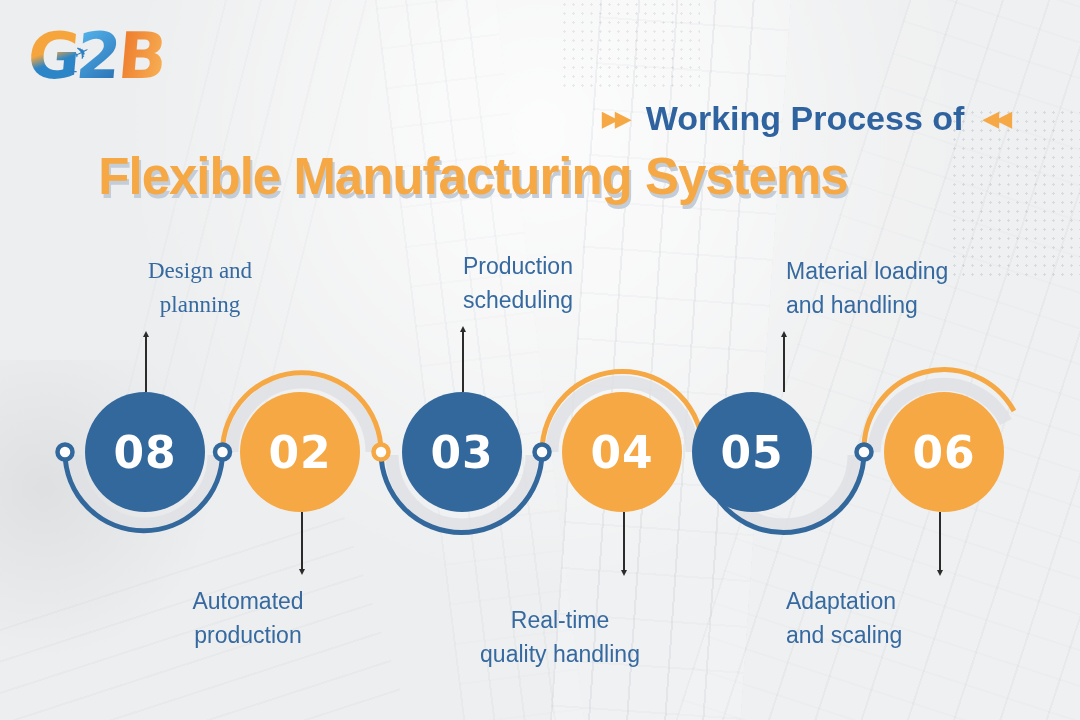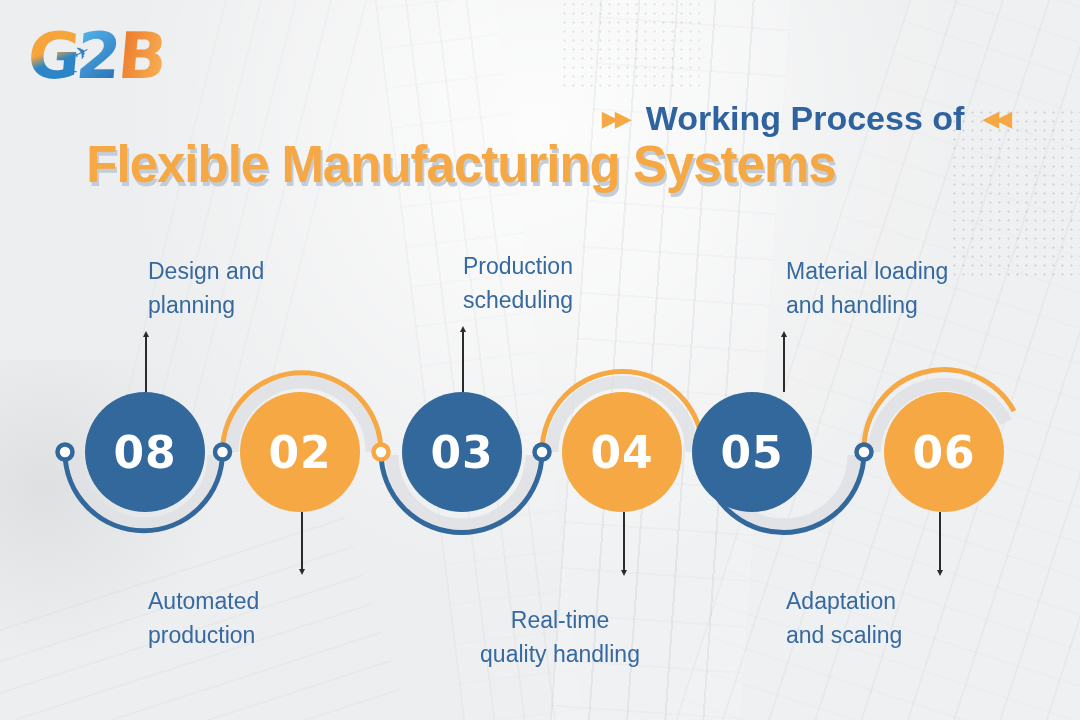--- a/index.html
+++ b/index.html
@@ -39,21 +39,21 @@
   .logo-b{background-image:linear-gradient(100deg,#EE7F2F 15%,#F7AC52 85%);margin-left:-3px;}
   .logo-plane{position:absolute;left:46px;top:20px;font-size:18px;color:#2E7FC2;transform:rotate(-28deg);
               -webkit-text-fill-color:#2E7FC2;}
   .logo-spark{position:absolute;left:42px;top:42px;font-size:11px;color:#2E7FC2;font-weight:bold;}
 
   
   .eyebrow-row{position:absolute;top:99px;left:570px;width:470px;display:flex;align-items:center;
                justify-content:center;gap:18px;}
   .arrows{color:var(--orange,#F5A843);font-size:22px;letter-spacing:-4px;line-height:1;}
   .eyebrow{color:var(--eyebrow_text,#2F639F);font-size:34px;font-weight:bold;letter-spacing:0;}
-  .main-title{position:absolute;top:131px;left:0;width:914px;margin:4px;text-align:center;
+  .main-title{position:absolute;top:131px;left:0;width:914px;margin:16px;text-align:center;
               font-size:51px;font-weight:bold;letter-spacing:-1px;color:var(--title_orange,#F5A843);
               text-shadow:2px 4px 0 var(--title_shadow,#C3CDD9);}
 
   
   svg.arcs{position:absolute;left:0;top:0;}
   .arc-shadow{fill:none;stroke:#DFE1E4;stroke-width:13;opacity:.85;}
   .arc-blue{fill:none;stroke:var(--blue,#33689D);stroke-width:5;}
   .arc-orange{fill:none;stroke:var(--orange,#F5A843);stroke-width:5;}
   .dot{fill:#FDFDFD;stroke-width:4.5;}
   .dot-blue{stroke:var(--blue,#33689D);}
@@ -77,24 +77,24 @@
       border-left:3px solid transparent;border-right:3px solid transparent;
       border-top:6px solid var(--connector,#2B2B2B);}
   .c1{left:145px;top:337px;height:55px;}
   .c3{left:462px;top:332px;height:60px;}
   .c5{left:783px;top:337px;height:55px;}
   .c2{left:301px;top:512px;height:57px;}
   .c4{left:623px;top:512px;height:58px;}
   .c6{left:939px;top:512px;height:58px;}
 
   .label{position:absolute;color:var(--label_text,#35699F);font-size:23px;line-height:34px;}
-  .l1{left:148px;top:254px;text-align:left;}
+  .l1{left:148px;top:254px;text-align:center;font-family:Liberation Serif, serif;}
   .l3{left:463px;top:249px;text-align:left;}
   .l5{left:786px;top:254px;text-align:left;}
-  .l2{left:148px;top:584px;width:200px;text-align:left;}
+  .l2{left:148px;top:584px;width:200px;text-align:center;}
   .l4{left:460px;top:588px;width:200px;text-align:center;margin-top:15px;}
   .l6{left:786px;top:584px;width:196px;text-align:left;}
 </style>
 </head>
 <body>
 
 <div class="canvas" style="background: rgb(237, 238, 239);">
 
   <div class="bg bg-sky"></div>
   <div class="bg bg-bldg2"></div>

